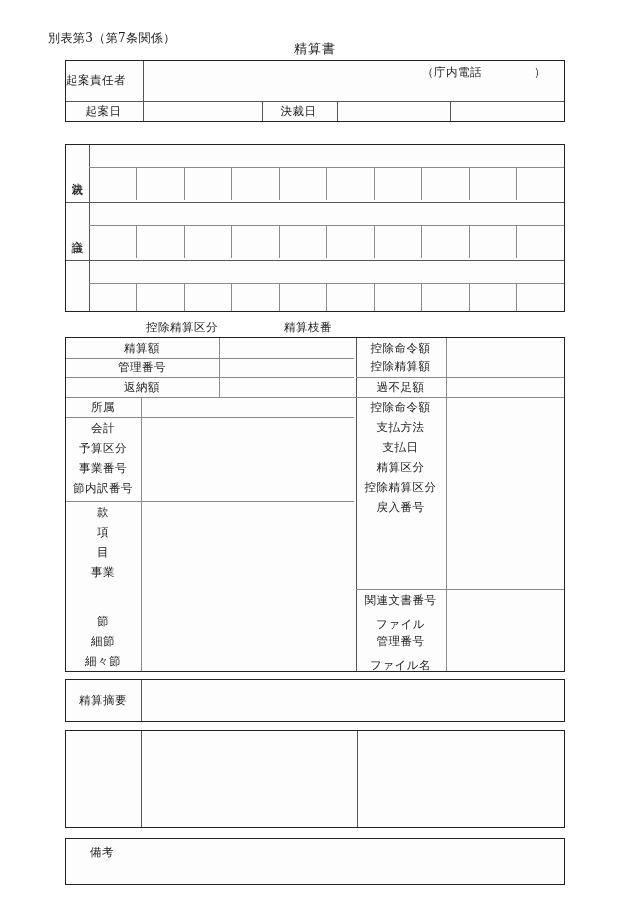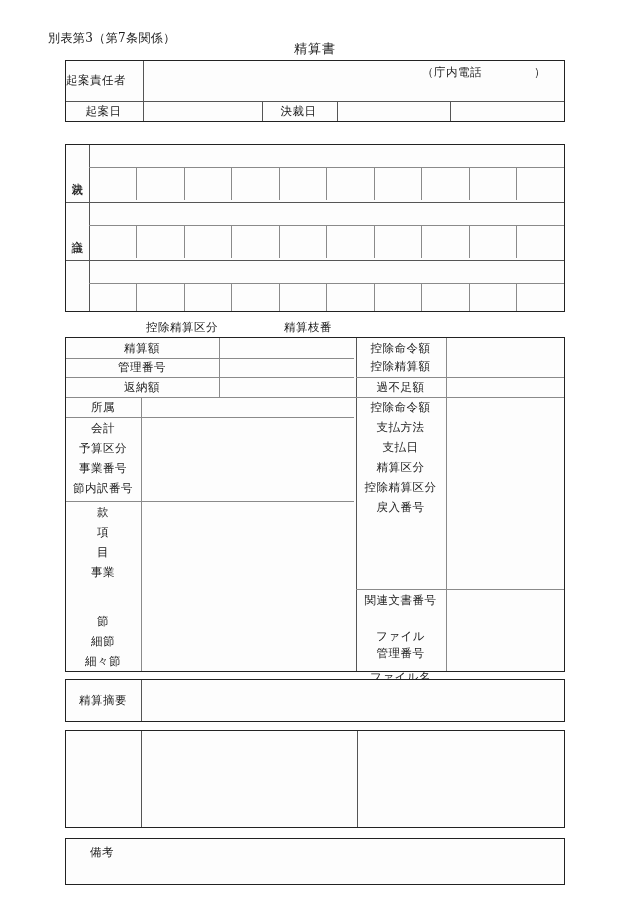--- a/index.html
+++ b/index.html
@@ -220,21 +220,21 @@
     <div class="row-lbl">控除命令額</div>
     <div class="row-lbl">支払方法</div>
     <div class="row-lbl">支払日</div>
     <div class="row-lbl">精算区分</div>
     <div class="row-lbl">控除精算区分</div>
     <div class="row-lbl">戻入番号</div>
   </div>
 
   <div class="stack" style="left:356px; top:590px; width:89px;">
     <div class="row-lbl">関連文書番号</div>
-    <div class="row-lbl tight" style="margin-top:18px;">ファイル</div>
+    <div class="row-lbl tight" style="margin-top:6px;">ファイル</div>
     <div class="row-lbl tight">管理番号</div>
     <div class="row-lbl" style="margin-top:5px;">ファイル名</div>
   </div>
 
   <div class="tbl" style="left:65px; top:679px; width:500px; height:43px;">
     <div class="vline strong" style="left:75px;"></div>
   </div>
   <div class="cell-label" style="left:66px; top:680px; width:74px; height:41px;">精算摘要</div>
 
   <div class="tbl" style="left:65px; top:730px; width:500px; height:98px;">

